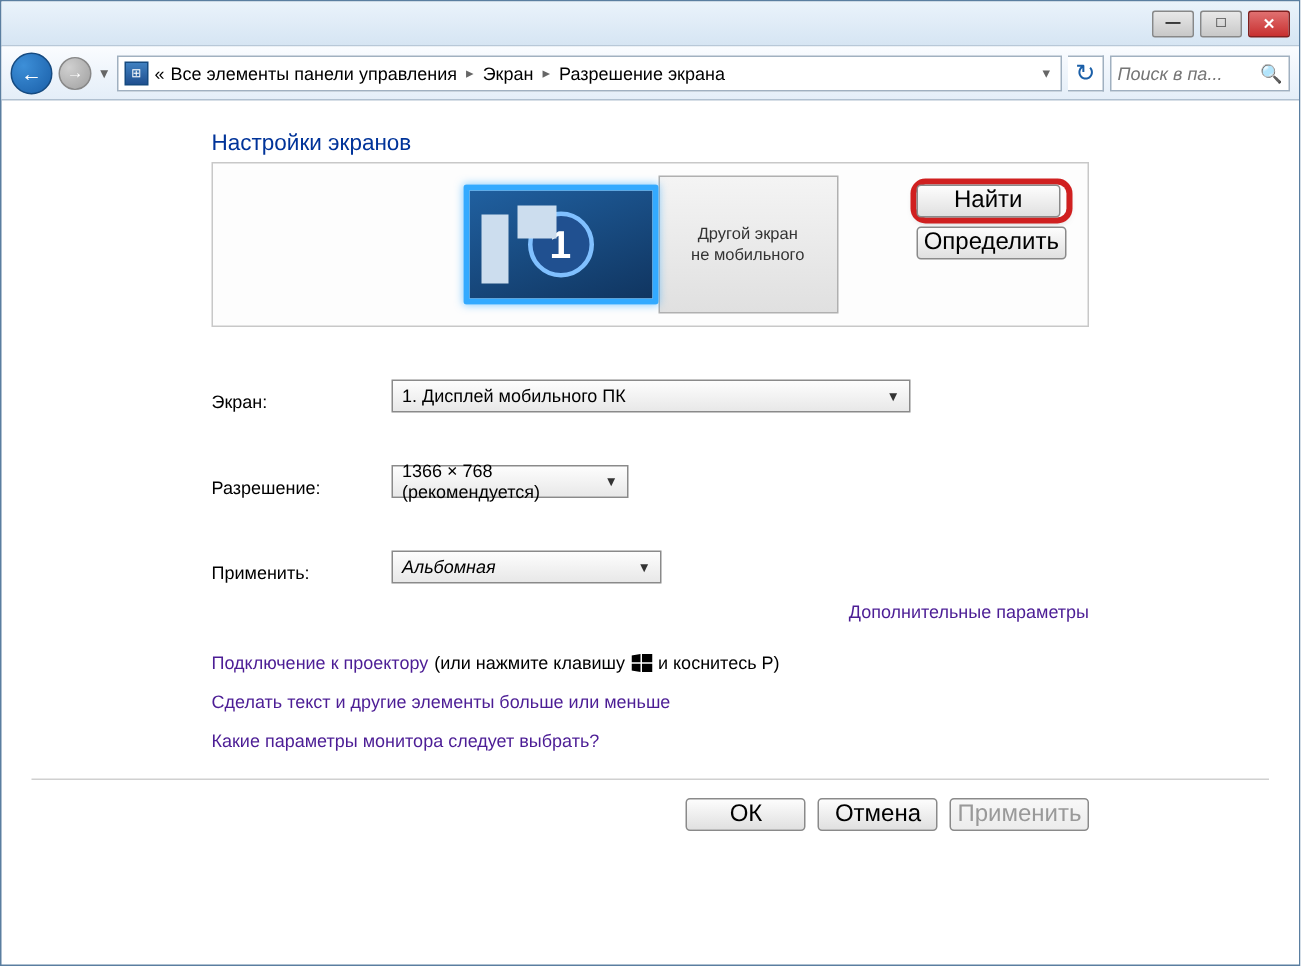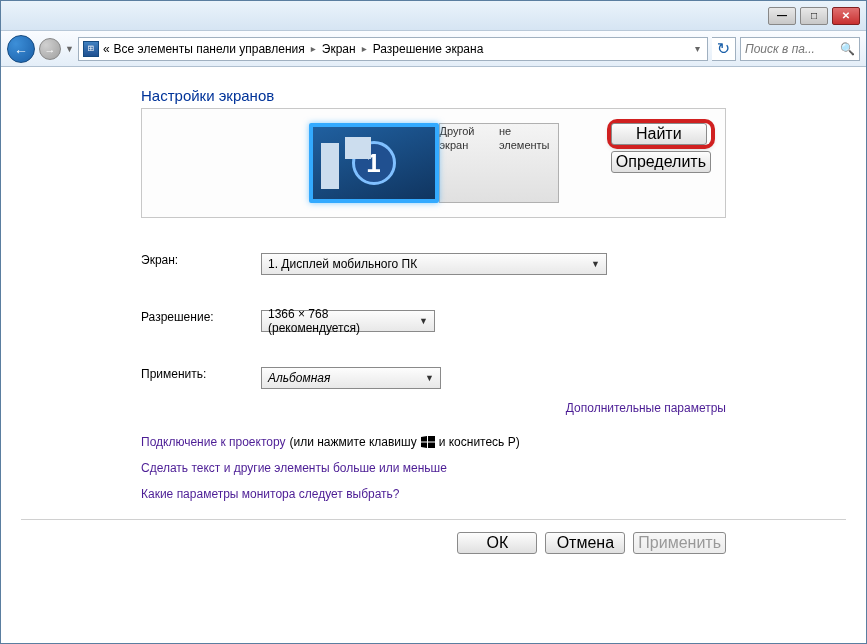--- a/index.html
+++ b/index.html
@@ -34,32 +34,32 @@
 .content { padding: 20px 140px 20px 140px; font-size: 12px; color: #000; }
 .page-title { color: #003399; font-size: 15px; font-weight: normal; margin-bottom: 4px; }
 
 .preview-panel { border: 1px solid #c8c8c8; background: #fdfdfd; height: 110px; display: flex; align-items: center; margin-bottom: 24px; position: relative; }
 .preview-left { flex: 1; display: flex; align-items: center; justify-content: center; gap: 0; }
 .monitor-thumb { width: 130px; height: 80px; border: 4px solid #33aaff; border-radius: 2px; background: linear-gradient(160deg,#2060a0 0%,#103560 100%); position: relative; display: flex; align-items: center; justify-content: center; box-shadow: 0 0 6px rgba(51,170,255,.6); }
 .monitor-num { width: 44px; height: 44px; border: 3px solid #80c0ff; border-radius: 50%; background: #205090; color: #fff; font-size: 26px; font-weight: bold; display: flex; align-items: center; justify-content: center; }
 .mon-decor { position: absolute; background: #cde; }
 .d1 { left: 8px; top: 16px; width: 18px; height: 46px; }
 .d2 { left: 32px; top: 10px; width: 26px; height: 22px; }
-.no-second { width: 120px; height: 80px; border: 1px solid #b0b0b0; background: linear-gradient(#f4f4f4,#e0e0e0); display: flex; flex-direction: row; justify-content: center; font-size: 11px; color: #333; line-height: 1.3; }
+.no-second { width: 120px; height: 92px; border: 1px solid #b0b0b0; background: linear-gradient(#f4f4f4,#e0e0e0); display: flex; flex-direction: column; align-items: center; justify-content: center; font-size: 11px; color: #333; line-height: 1.3; }
 
 .side-btns { position: absolute; right: 14px; top: 14px; display: flex; flex-direction: column; gap: 6px; }
 .btn { height: 22px; min-width: 96px; border: 1px solid #8a8a8a; border-radius: 3px; background: linear-gradient(#fdfdfd,#e0e0e0); font-size: 16px; cursor: pointer; padding: 0 4px; }
 .btn-highlight { box-shadow: 0 0 0 4px #d02020, 0 2px 6px rgba(0,0,0,.4); border-radius: 6px; }
 
-.form-row { display: flex; align-items: flex-start; margin-bottom: 12px; margin-top: 35px; }
+.form-row { display: flex; align-items: flex-end; margin-bottom: 12px; margin-top: 35px; }
 .form-row label { width: 120px; }
 .combo { height: 22px; border: 1px solid #8a8a8a; background: linear-gradient(#fdfdfd,#e8e8e8); display: flex; align-items: center; justify-content: space-between; padding: 0 6px; font-size: 12px; cursor: pointer; }
 .combo .arrow { font-size: 9px; color: #333; }
 .combo-wide { width: 346px; }
-.combo-med { width: 174px; }
+.combo-med { width: 158px; }
 .combo-sm { width: 180px; font-style: italic; }
 
 .adv-link { text-align: right; margin-top: 10px; margin-bottom: 20px; }
 .link { color: #4c1d95; cursor: pointer; font-size: 12px; }
 
 .link-row { margin-bottom: 12px; display: flex; align-items: center; gap: 4px; font-size: 12px; }
 .win-logo { display: inline-block; width: 14px; height: 12px; }
 
 .sep-line { border-top: 1px solid #d0d0d0; margin: 18px -120px 12px -120px; }
 
@@ -113,21 +113,21 @@
 
     <div class="preview-panel">
       <div class="preview-left">
         <div class="monitor-thumb">
           <span class="mon-decor d1"></span>
           <span class="mon-decor d2"></span>
           <div class="monitor-num">1</div>
         </div>
         <div class="no-second">
           <div>Другой экран</div>
-          <div>не элементы</div>
+          <div>не мобильного</div>
         </div>
       </div>
       <div class="side-btns">
         <span class="btn-highlight">
           <button class="btn">Найти</button>
         </span>
         <button class="btn">Определить</button>
       </div>
     </div>
 

